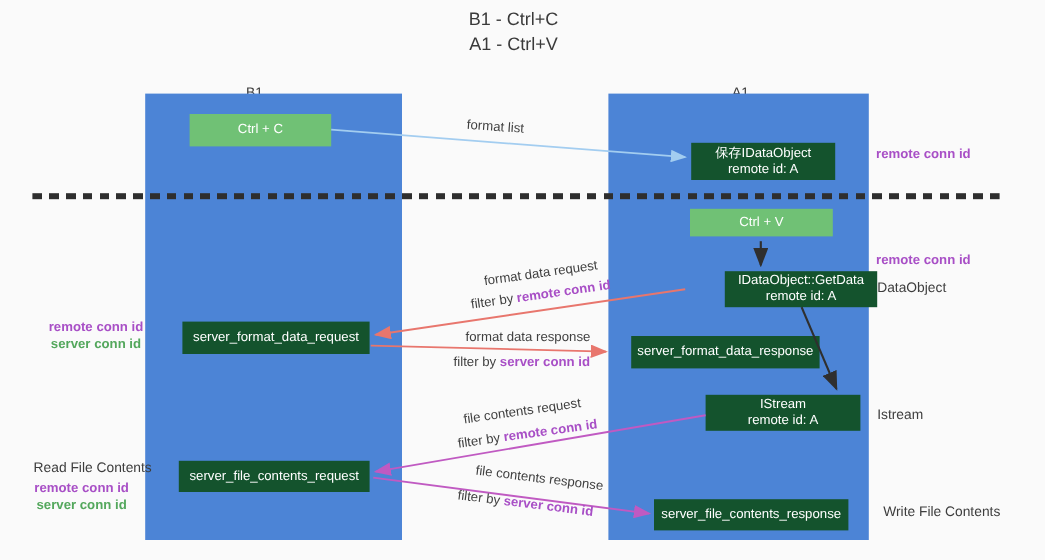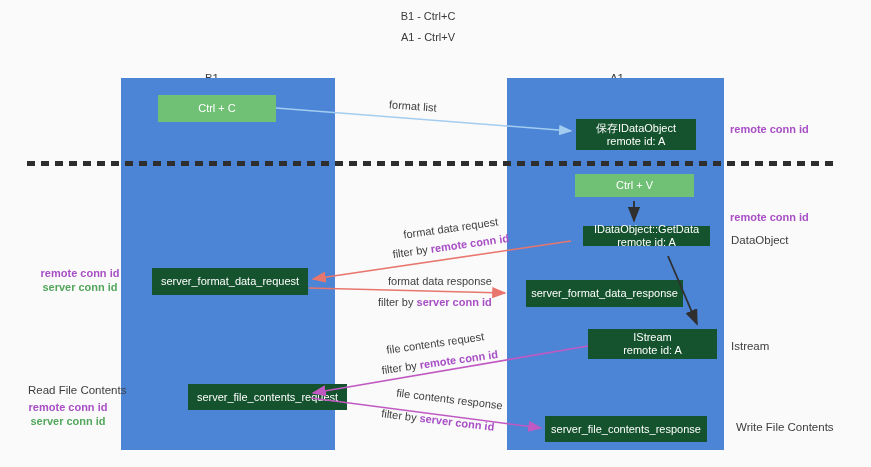--- a/index.html
+++ b/index.html
@@ -4,21 +4,21 @@
 <style>
   html,body{margin:0;padding:0;}
   .canvas{
     position:relative; width:871px; height:467px;
     background:#fafafa; overflow:hidden;
     font-family:"Liberation Sans", sans-serif;
     color:#3d3d3d;
   }
   .title{
     position:absolute; left:283px; top:6px; width:290px;
-    text-align:center; font-size:11px; line-height:21px; color:#3a3a3a;
+    text-align:center; font-size:15px; line-height:21px; color:#3a3a3a;
   }
   .hdr{
     position:absolute; width:120px; text-align:center;
     font-size:11.5px; line-height:14px; color:#3d3d3d;margin-top:21px;
   }
   .lifeline{
     position:absolute; top:78px; height:372px; background:#4c84d6;
   }
   .dashline{
     position:absolute; left:27px; top:161px; width:806px; height:5px;
@@ -73,39 +73,39 @@
 
   <div class="node orange" style="left:576px; top:119px; width:120px; height:31px;">
     <div>保存IDataObject</div>
     <div>remote id: A</div>
   </div>
 
   <div class="node green" style="left:575px; top:174px; width:119px; height:23px;">
     <div>Ctrl + V</div>
   </div>
 
-  <div class="node orange" style="left:583px; top:226px; width:127px; height:20px;">
+  <div class="node orange" style="left:604px; top:226px; width:127px; height:30px;">
     <div>IDataObject::GetData</div>
     <div>remote id: A</div>
   </div>
 
   <div class="node orange" style="left:152px; top:268px; width:156px; height:27px;">
     <div>server_format_data_request</div>
   </div>
 
   <div class="node orange" style="left:509px; top:280px; width:157px; height:27px;margin-left:17px;">
     <div>server_format_data_response</div>
   </div>
 
   <div class="node orange" style="left:588px; top:329px; width:129px; height:30px;">
     <div>IStream</div>
     <div>remote id: A</div>
   </div>
 
-  <div class="node orange" style="left:149px; top:384px; width:159px; height:26px;margin-left:39px;">
+  <div class="node orange" style="left:149px; top:384px; width:159px; height:26px;">
     <div>server_file_contents_request</div>
   </div>
 
   <div class="node orange" style="left:545px; top:416px; width:162px; height:26px;">
     <div>server_file_contents_response</div>
   </div>
 
   <svg class="arrows" width="871" height="467" viewBox="0 0 871 467">
     <defs>
       <marker id="m-blue" markerWidth="9" markerHeight="7" refX="8" refY="3.5" orient="auto">

